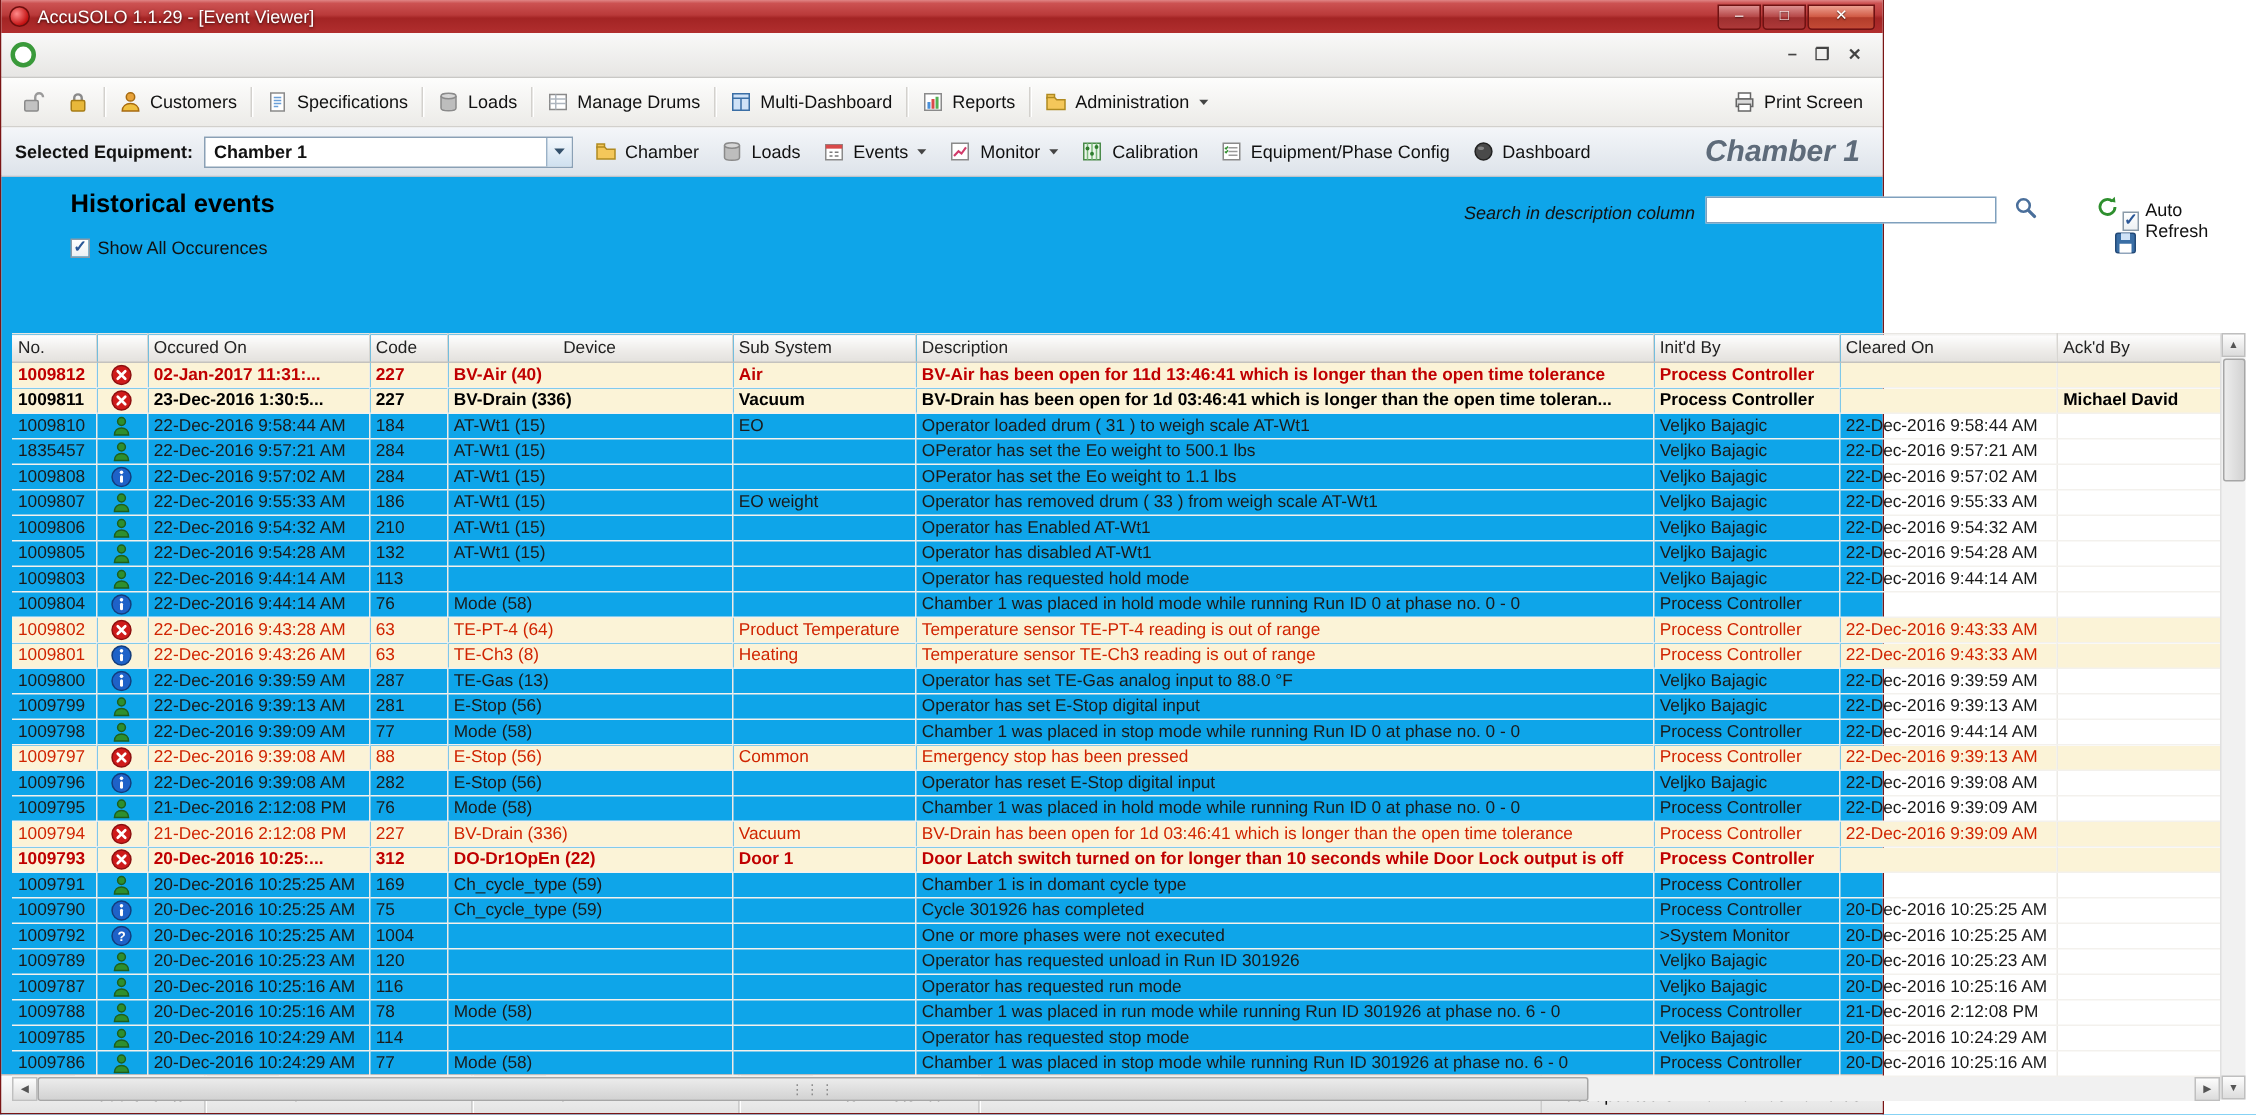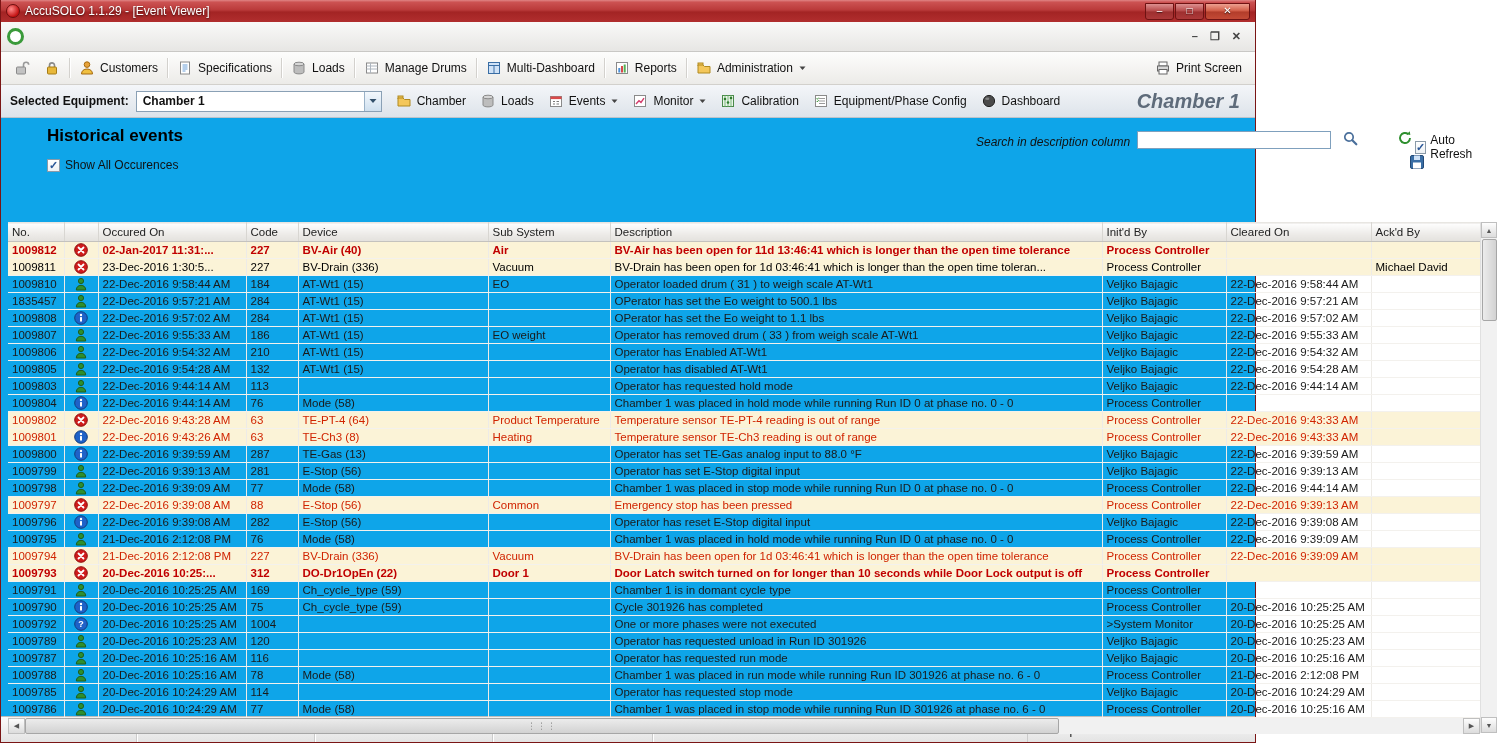--- a/index.html
+++ b/index.html
@@ -78,21 +78,21 @@
     border-right:1px solid #d8d6d2; border-bottom:1px solid #c4c2be; border-top:1px solid #e8e6e2;
     font-weight:normal; text-align:left; padding:2px 4px; height:19px; color:#222;
     white-space:nowrap; overflow:hidden; cursor:default; }
   table.events td { border-right:1px solid #edebe7; border-bottom:1px solid #f3f1ed;
     padding:0 4px; height:17px; white-space:nowrap; overflow:hidden; color:#1a1a1a; cursor:default; }
   td.icon-cell { text-align:center; padding:0; }
   td.icon-cell svg { vertical-align:middle; }
   tr.hl td { background:#fbf3d7; }
   tr.r-red td { color:#d02400; }
   tr.r-bold-red td { color:#c00000; font-weight:bold; }
-  tr.r-bold-black td { color:#000; font-weight:normal; }
+  tr.r-bold-black td { color:#000; font-weight:bold; }
 
   
   .vscroll { position:absolute; top:0; right:0; width:17px; height:511px; background:#f1f1f1;
     border-left:1px solid #e0e0e0; }
   .sc-arrow { width:100%; height:16px; background:linear-gradient(#fdfdfd,#dcdcdc);
     border:1px solid #bfbfbf; display:flex; align-items:center; justify-content:center;
     font-size:7px; color:#555; cursor:default; }
   .vscroll .sc-arrow.down { position:absolute; bottom:0; }
   .vthumb { position:absolute; top:17px; left:1px; width:15px; height:82px;
     background:linear-gradient(90deg,#ececec,#d2d2d2); border:1px solid #a6a6a6; border-radius:2px; cursor:default; }
@@ -373,21 +373,21 @@
     </div>
 
     <div class="table-zone">
       <table class="events">
         <thead>
             <tr id="events-thead-row">
               <th style="width: 56px; margin-top: 19px;">No.</th>
               <th style="width: 34px;"></th>
               <th style="width: 148px;">Occured On</th>
               <th style="width: 52px;">Code</th>
-              <th style="width: 190px;">Device</th>
+              <th style="width: 190px; text-align: center;">Device</th>
               <th style="width: 122px;">Sub System</th>
               <th style="width: 492px;">Description</th>
               <th style="width: 124px;">Init'd By</th>
               <th style="width: 145px;">Cleared On</th>
               <th style="width: 109px;">Ack'd By</th>
             </tr>
           </thead>
         <tbody id="events-tbody">
             <tr class="r-bold-red hl">
               <td class="">1009812</td>

